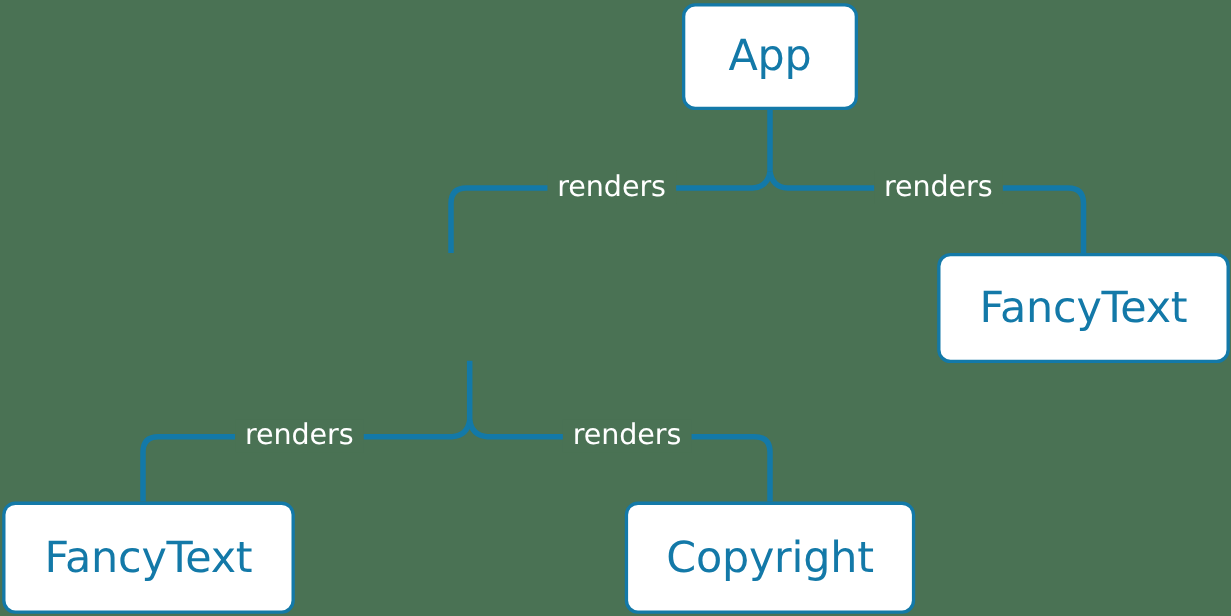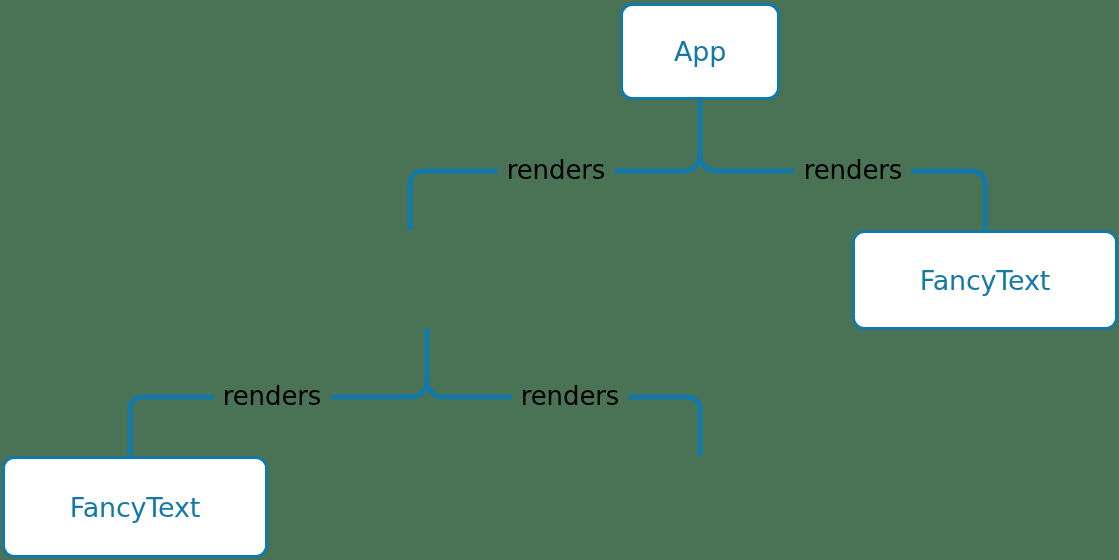--- a/index.html
+++ b/index.html
@@ -26,29 +26,29 @@
   .node {
     position: absolute;
     box-sizing: border-box;
     background: #ffffff;
     border: 3px solid #1379a8;
     border-radius: 12px;
     color: #1379a8;
     display: flex;
     align-items: center;
     justify-content: center;
-    font-size: 27px;
+    font-size: 39px;
     font-weight: 400;
     letter-spacing: -0.2px;
     white-space: nowrap;
     z-index: 3;
   }
   .edge-label {
     position: absolute;
-    color: #000000;
+    color: #ffffff;
     font-size: 26px;
     font-weight: 400;
     background: #4a7254;
     padding: 0 9px;
     white-space: nowrap;
     transform: translate(-50%, -50%);
     z-index: 2;
     letter-spacing: -0.1px;
   }
 </style>
@@ -80,20 +80,23 @@
 
 
   <div class="node" style="left:852px; top:230px; width:266px; height:100px;">
     <span>FancyText</span>
   </div>
 
   <div class="node" style="left:2px; top:456px; width:266px; height:102px;">
     <span>FancyText</span>
   </div>
 
+  <div class="node" style="left:568px; top:456px; width:264px; height:102px;">
+    <span>Copyright</span>
+  </div>
 
   <div class="edge-label" style="left:556px; top:170px;">
     <span>renders</span>
   </div>
 
   <div class="edge-label" style="left:853px; top:170px;">
     <span>renders</span>
   </div>
 
   <div class="edge-label" style="left:272px; top:396px;">

